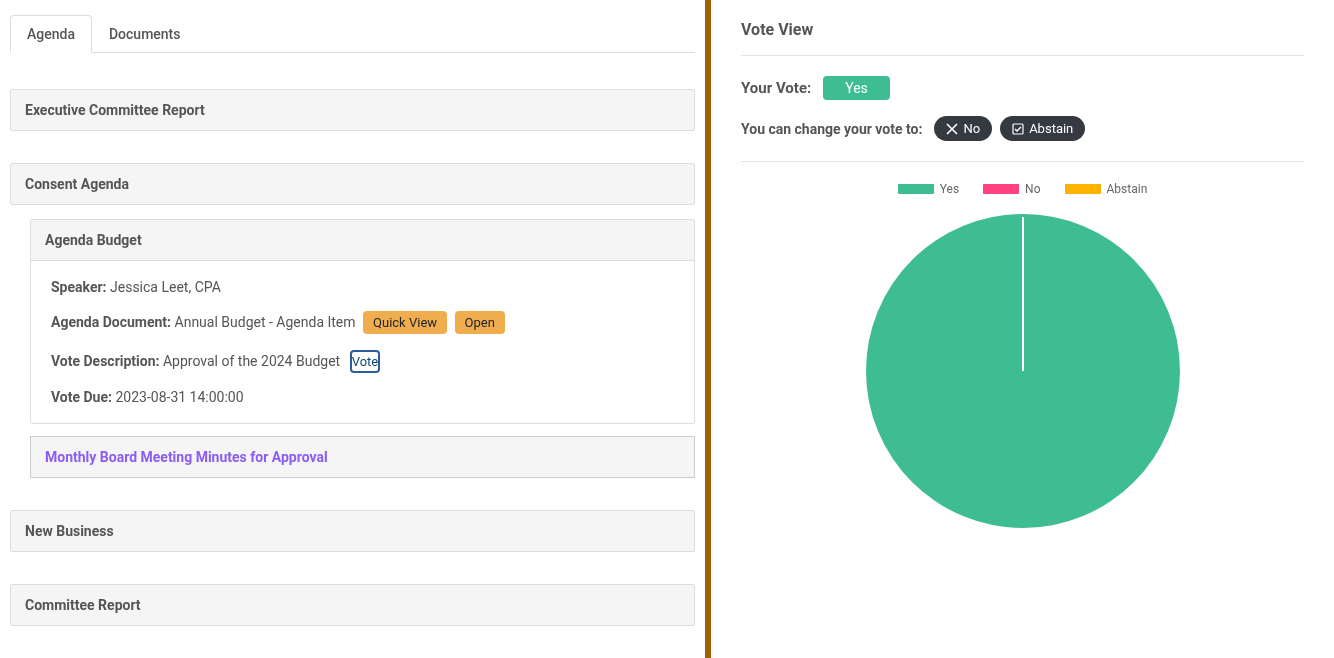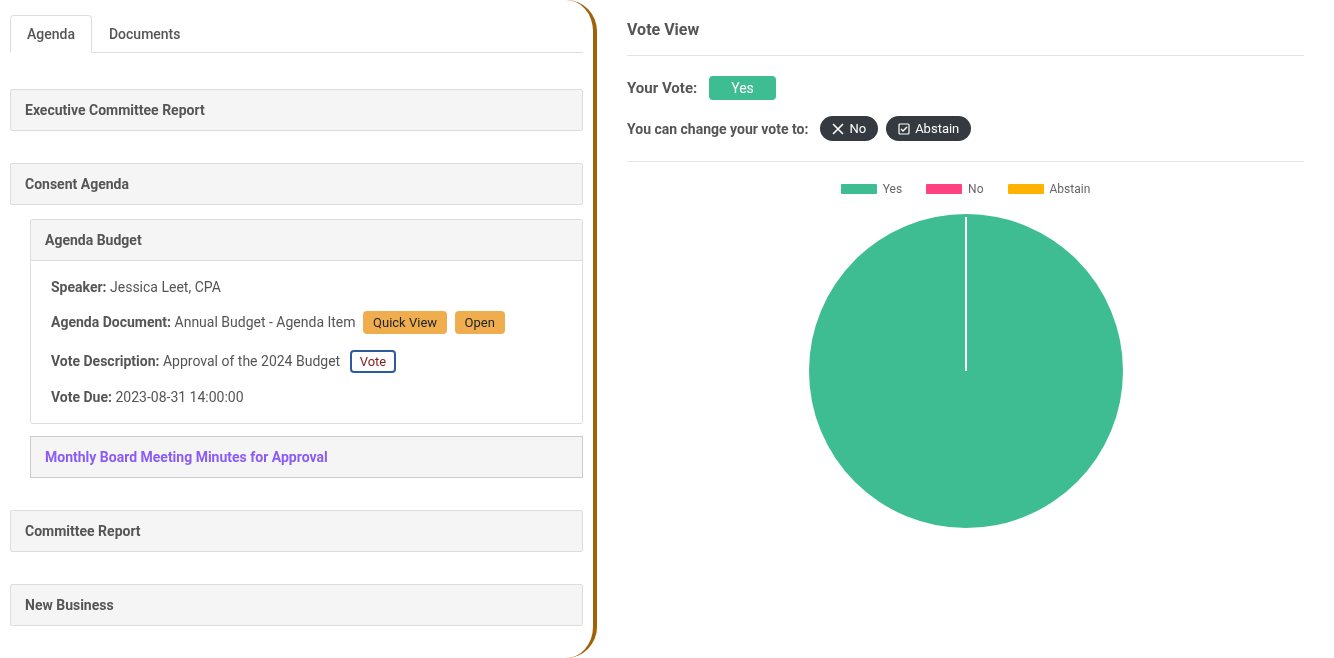--- a/index.html
+++ b/index.html
@@ -10,25 +10,24 @@
       background: #fff;
       width: 1334px;
       height: 658px;
       overflow: hidden;
     }
     .layout {
       display: flex;
       height: 100%;
     }
     .left-panel {
-      width: 597px;
-      border-right: 4px solid #a16207;
+      width: 711px;
+      border-right: 6px solid #a16207;
       padding: 0 10px 10px 10px;
       overflow-y: auto;
-      border-radius: 31px;
     }
     .right-panel {
       flex: 1;
       padding: 20px 30px 20px 30px;
     }
 
     
     .tabs {
       display: flex;
       border-bottom: 1px solid #ddd;
@@ -97,23 +96,23 @@
       color: #212529;
       padding: 4px 10px;
       border-radius: 4px;
       font-size: 13px;
       cursor: pointer;
       margin-left: 4px;
     }
     .btn-vote {
       display: inline-block;
       border: 2px solid #2e5b9f;
-      color: #7f1d1d;
-      background: #fff;
-      padding: 2px 8px;
+      color: #0c4a6e;
+      background: #fff;
+      padding: 2px 0;
       border-radius: 4px;
       font-size: 13px;
       cursor: pointer;
       margin-left: 6px;
     }
 
     .simple-header {
       background: #f5f5f5;
       border: 1px solid #ccc;
       padding: 12px 14px;
@@ -252,25 +251,25 @@
         <div class="row">
           <span class="label">Vote Due:</span>
           <span>2023-08-31 14:00:00</span>
         </div>
       </div>
     </div>
 
     <div class="simple-header">Monthly Board Meeting Minutes for Approval</div>
 
     <div class="section">
+      <div class="section-title">New Business</div>
+    </div>
+
+    <div class="section">
       <div class="section-title">Committee Report</div>
-    </div>
-
-    <div class="section">
-      <div class="section-title">New Business</div>
     </div>
 
   </div>
 
   <div class="right-panel">
     <div class="vote-title">Vote View</div>
     <div class="hr"></div>
 
     <div class="your-vote-row">
       <span class="your-vote-label">Your Vote:</span>

